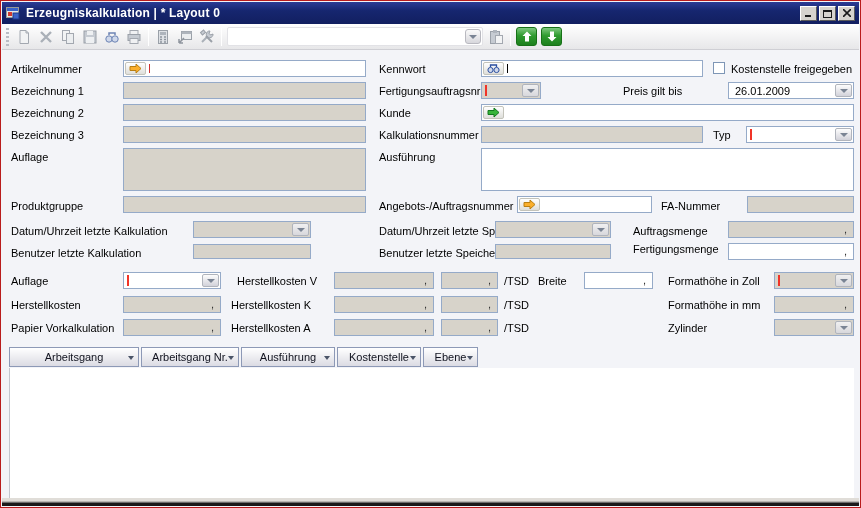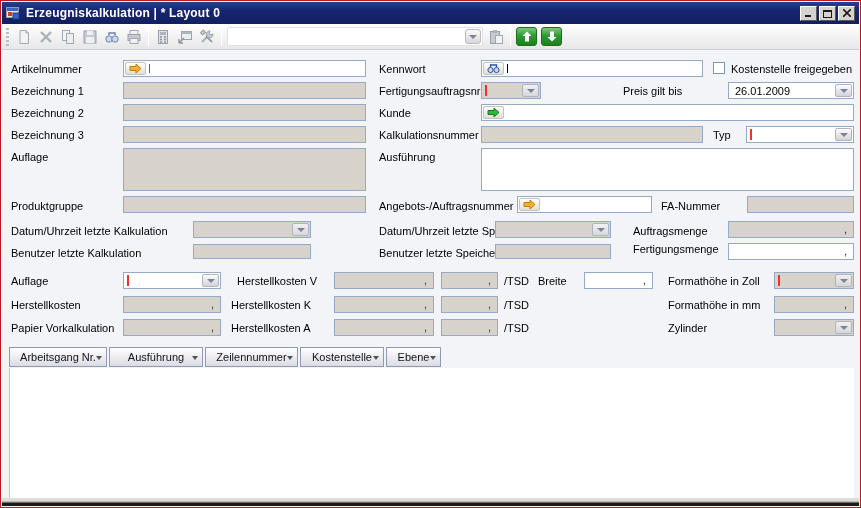--- a/index.html
+++ b/index.html
@@ -331,32 +331,32 @@
   <span class="lbl" style="left:667px;top:298px">Formathöhe in mm</span>
   <div class="fld dis comma" style="left:773px;top:295px;width:80px">,</div>
   <span class="lbl" style="left:667px;top:321px">Zylinder</span>
   <div class="fld dis" style="left:773px;top:318px;width:80px">
     <span class="dd">
         <span class="tri"></span>
       </span>
   </div>
 
   <div class="thead">
+    <div class="hcell" style="width:130px">
+      <span>Arbeitsgang</span>
+        <span class="harrow"></span>
+    </div>
     <div class="hcell" style="width:98px">
       <span>Arbeitsgang Nr.</span>
         <span class="harrow"></span>
     </div>
     <div class="hcell" style="width:94px">
       <span>Ausführung</span>
         <span class="harrow"></span>
     </div>
-    <div class="hcell" style="width:93px">
-      <span>Zeilennummer</span>
-        <span class="harrow"></span>
-    </div>
     <div class="hcell" style="width:84px">
       <span>Kostenstelle</span>
         <span class="harrow"></span>
     </div>
     <div class="hcell" style="width:55px">
       <span>Ebene</span>
         <span class="harrow"></span>
     </div>
   </div>
 

